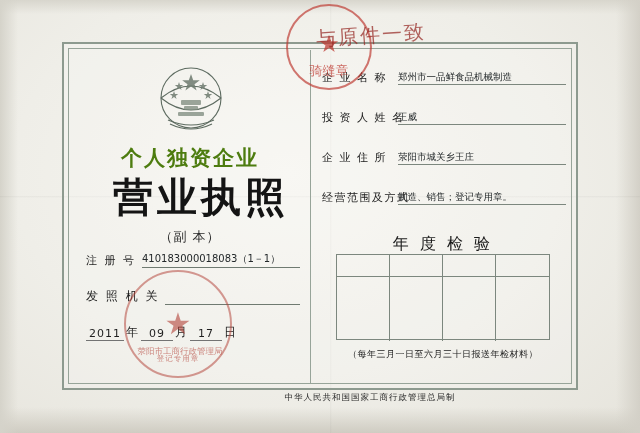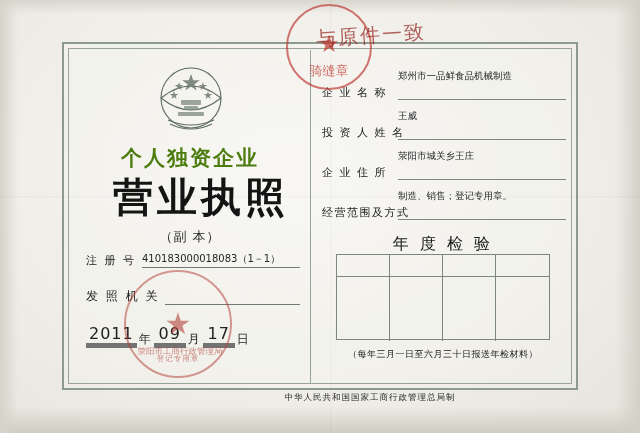--- a/index.html
+++ b/index.html
@@ -154,25 +154,25 @@
     left: 14px; top: 272px;
     width: 214px;
     font-size: 12px;
     color: #1f1f1f;
     letter-spacing: 1px;
     display: flex;
     align-items: flex-end;
     justify-content: flex-start;
   }
   .date-seg {
-    border-bottom: 5px solid #737373;
+    border-bottom: 1px solid #737373;
     min-width: 26px;
     text-align: center;
     padding: 0 3px;
-    font-size: 16px;
+    font-size: 11px;
   }
   .date-unit { padding: 0 2px; }
 
   
   .seal-round {
     position: absolute;
     left: 52px; top: 218px;
     width: 104px; height: 104px;
     border-radius: 50%;
     border: 2.5px solid rgba(178,62,52,0.62);
@@ -228,21 +228,21 @@
     letter-spacing: 1.5px;
     white-space: nowrap;
     width: 72px;
     flex: none;
   }
   .field-value {
     flex: 1;
     border-bottom: 1px solid #7c877e;
     font-size: 9.5px;
     color: #23282a;
-    padding-bottom: 16px;
+    padding-bottom: 0;
     margin-left: 4px;
     overflow: hidden;
     white-space: nowrap;
   }
   #row-name  { top: 18px; }
   #row-owner { top: 58px; }
   #row-addr  { top: 98px; }
   #row-scope { top: 138px; }
 
   .annual-title {

